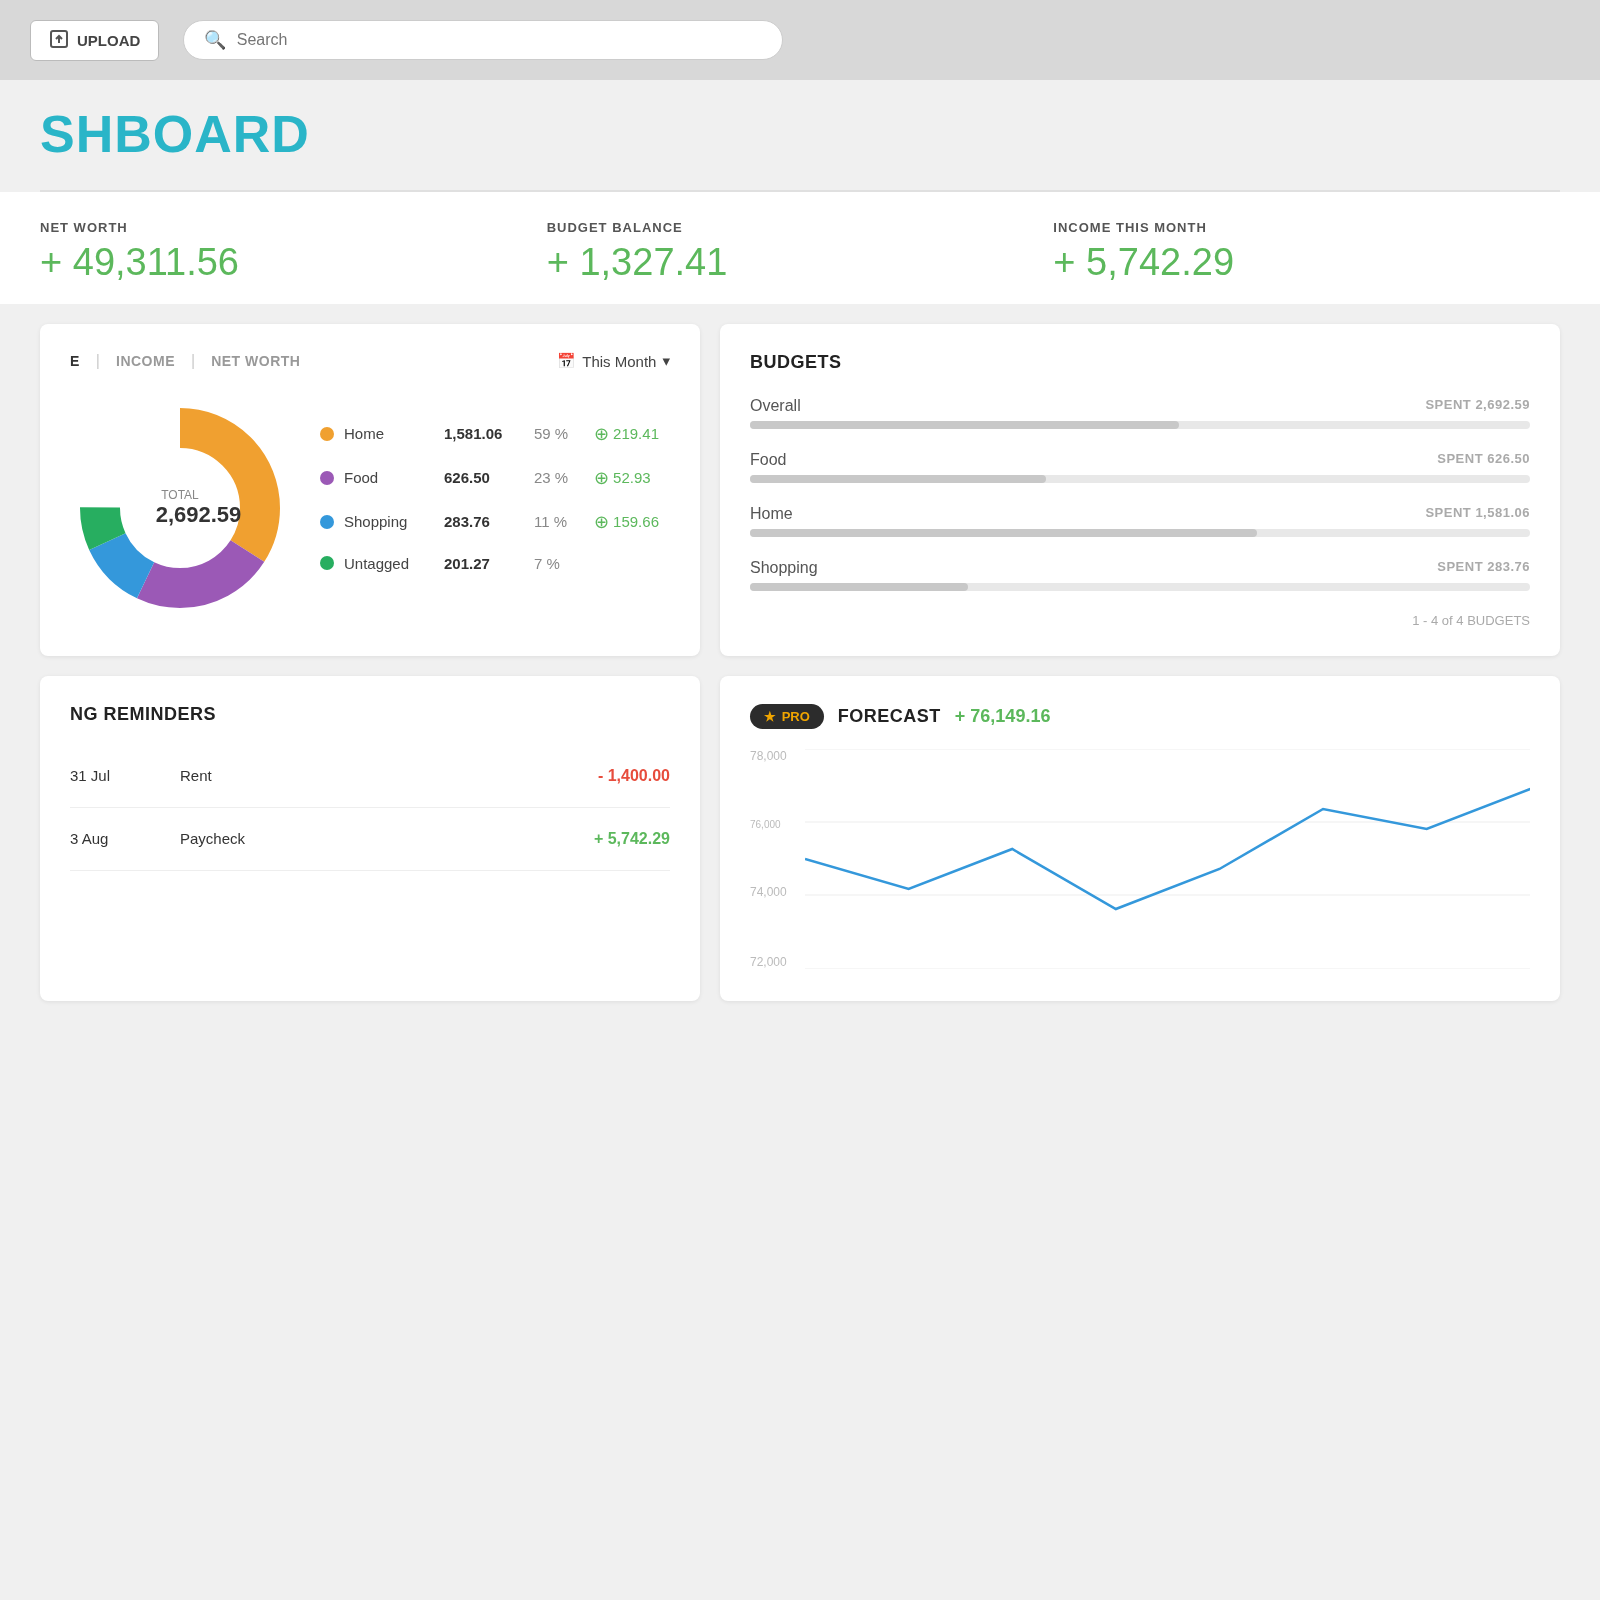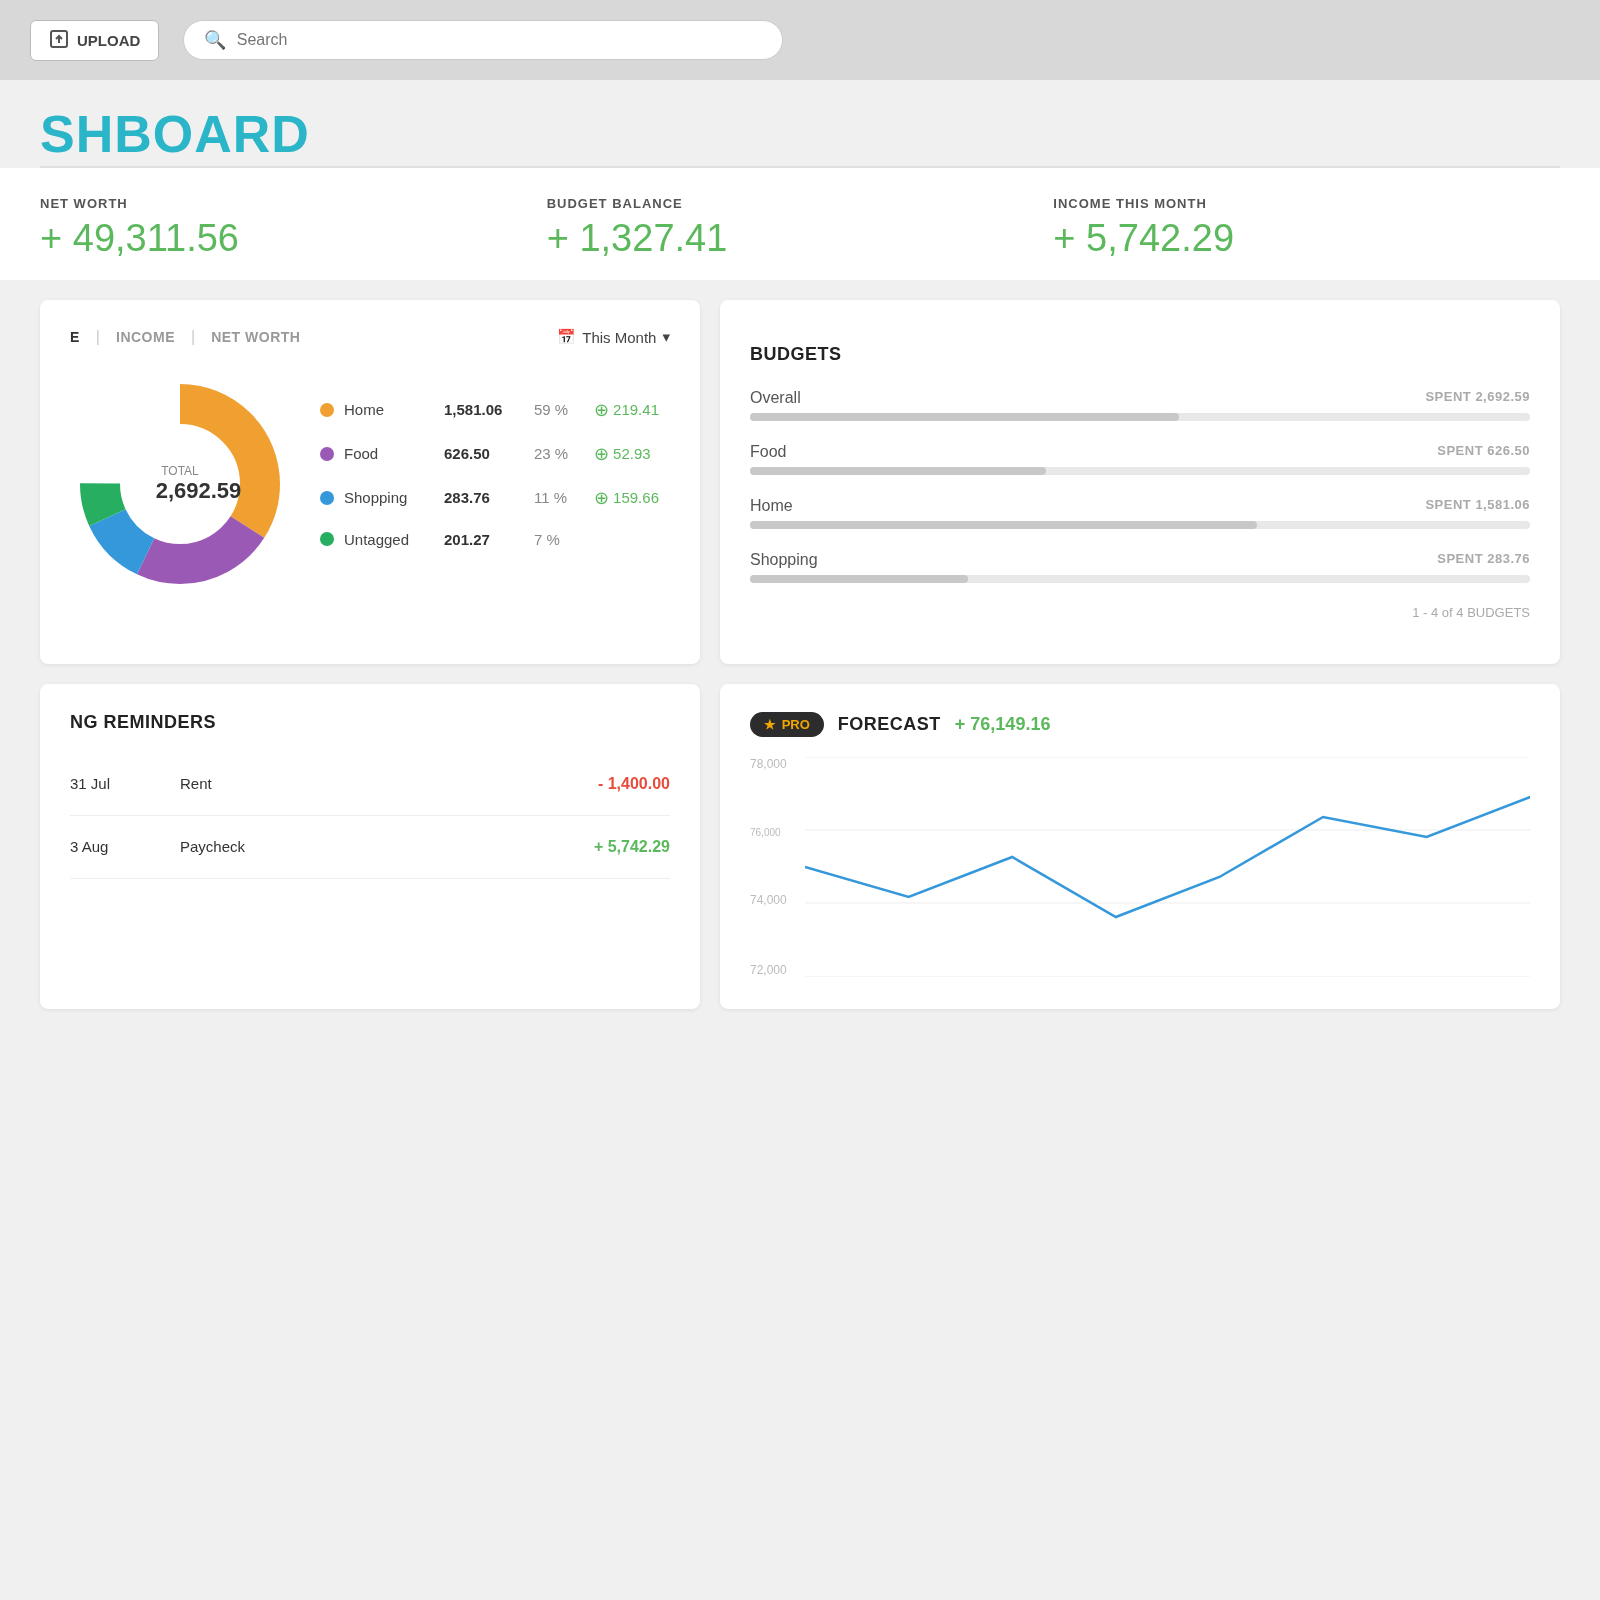--- a/index.html
+++ b/index.html
@@ -24,21 +24,21 @@
       background: white; border-radius: 30px; border: 1px solid #ccc;
       padding: 8px 20px; width: 600px; gap: 10px;
     }
     .search-bar input {
       border: none; outline: none; font-size: 16px; color: #999; width: 100%;
       background: transparent;
     }
 
     
     .page-title {
-      padding: 24px 40px 2px 40px;
+      padding: 24px 40px 26px 40px;
       font-size: 52px; font-weight: 700; color: #2ab5c8; letter-spacing: 1px;
     }
     .divider-line { height: 2px; background: #e0e0e0; margin: 0 40px; }
 
     
     .stats-row {
       display: flex; gap: 0; padding: 28px 40px 20px 40px;
       background: white; margin: 0;
     }
     .stat-block { flex: 1; padding-right: 40px; }
@@ -86,21 +86,21 @@
       margin-bottom: 22px; font-size: 15px;
     }
     .legend-dot { width: 14px; height: 14px; border-radius: 50%; flex-shrink: 0; }
     .legend-name { width: 90px; color: #444; }
     .legend-amount { font-weight: 700; color: #333; width: 80px; }
     .legend-pct { color: #888; width: 50px; }
     .legend-delta { color: #5cb85c; display: flex; align-items: center; gap: 4px; }
 
     
     .right-panel {
-      flex: 1; background: white; border-radius: 8px; padding: 44px 30px;
+      flex: 1; background: white; border-radius: 8px; padding: 28px 30px;
       box-shadow: 0 1px 4px rgba(0,0,0,0.08);
     }
     .panel-title { font-size: 18px; font-weight: 800; color: #222; margin-bottom: 24px; letter-spacing: 0.5px; }
 
     .budget-item { margin-bottom: 22px; }
     .budget-header { display: flex; justify-content: space-between; margin-bottom: 6px; }
     .budget-name { font-size: 16px; color: #555; font-weight: 400; }
     .budget-spent { font-size: 13px; color: #aaa; font-weight: 600; letter-spacing: 0.5px; }
     .budget-bar-bg { height: 8px; background: #e8e8e8; border-radius: 4px; }
     .budget-bar-fill { height: 8px; border-radius: 4px; }

